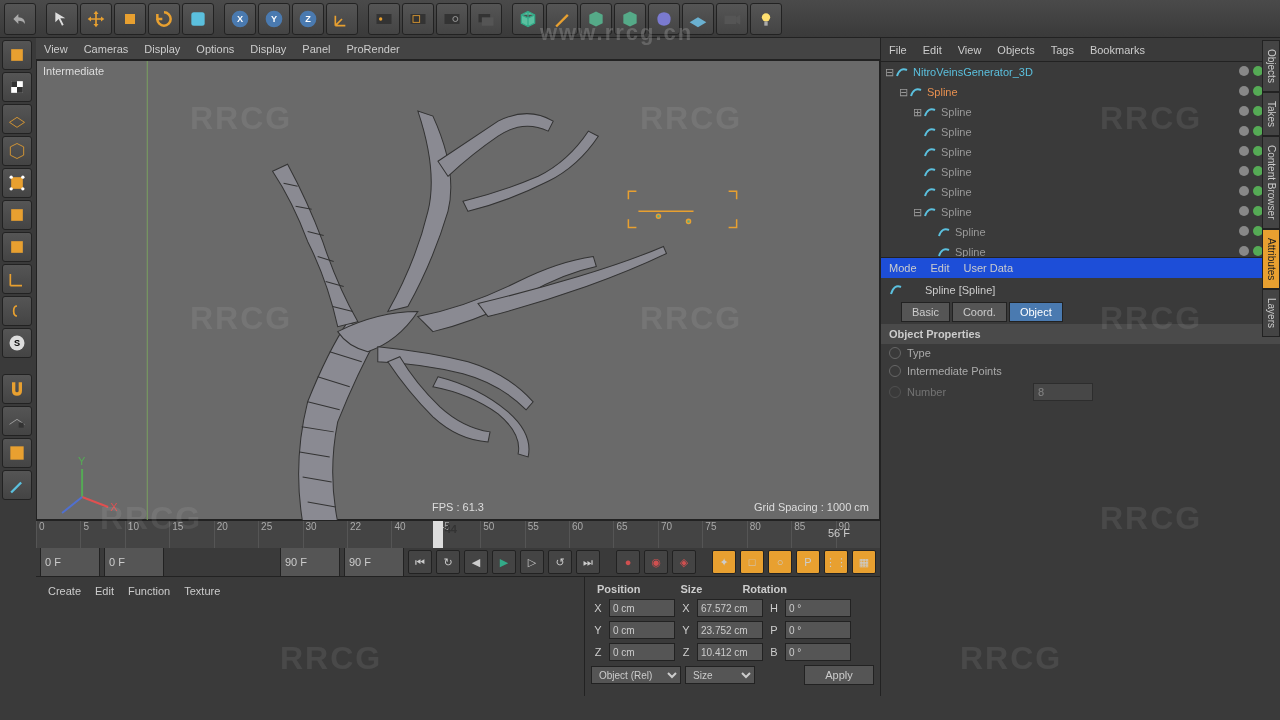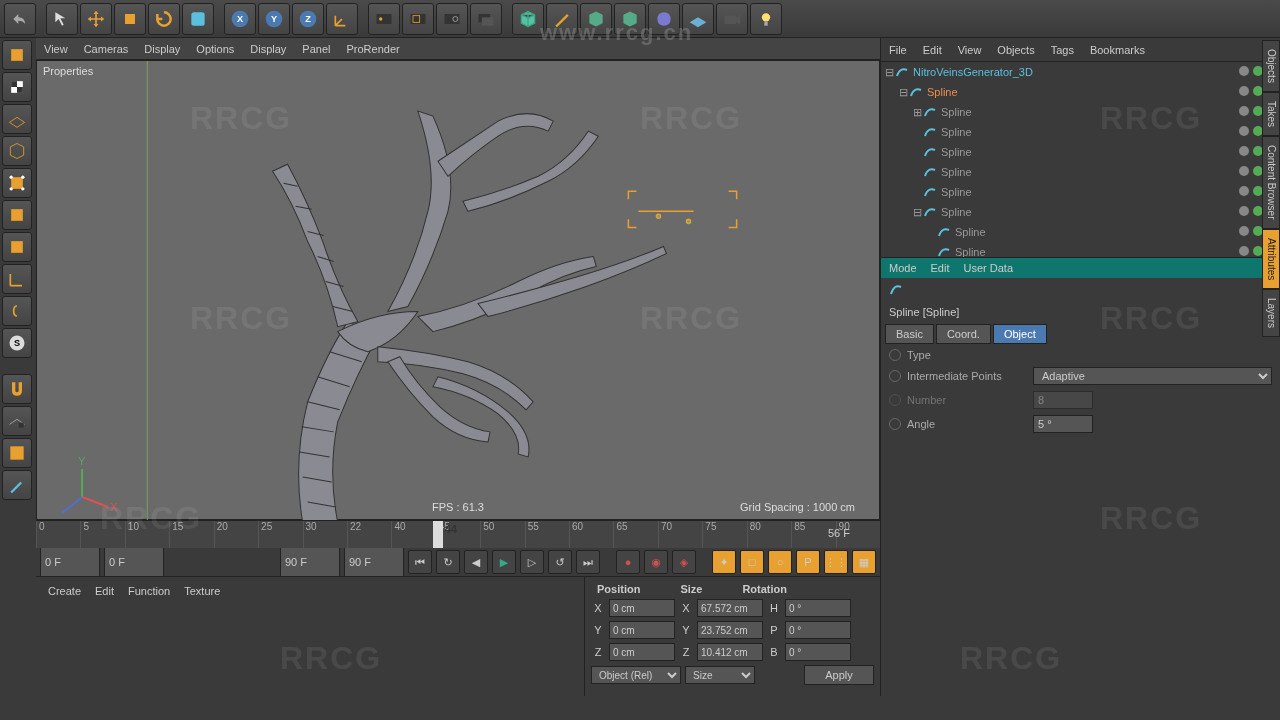--- a/index.html
+++ b/index.html
@@ -19,21 +19,21 @@
 .left-tools .tool-btn { width: 30px; height: 30px; }
 
 .center-col { flex: 1; display: flex; flex-direction: column; }
 
 .vp-menu { height: 22px; background: #444; display: flex; align-items: center; padding: 0 8px; gap: 16px; border-bottom: 1px solid #222; }
 .vp-menu span { cursor: pointer; }
 
 .viewport { flex: 1; position: relative; background: #6a6a6a; border: 1px solid #222; }
 .vp-label { position: absolute; top: 4px; left: 6px; color: #ddd; }
 .vp-fps { position: absolute; bottom: 6px; left: 50%; transform: translateX(-50%); color: #ddd; }
-.vp-grid { position: absolute; bottom: 6px; right: 24px; color: #ddd; }
+.vp-grid { position: absolute; bottom: 6px; right: 10px; color: #ddd; }
 .vp-canvas { position: absolute; inset: 0; }
 
 .timeline { height: 28px; background: #444; position: relative; border-top: 1px solid #222; }
 .timeline-ticks { position: absolute; inset: 0; display: flex; }
 .tick { flex: 1; border-left: 1px solid #555; font-size: 10px; padding-left: 2px; color: #aaa; }
 .playhead { position: absolute; top: 0; bottom: 0; width: 10px; background: #ddd; }
 
 .playback { height: 28px; background: #3a3a3a; display: flex; align-items: center; padding: 0 4px; gap: 4px; }
 .num-field { width: 60px; height: 36px; background: #555; border: 1px solid #222; color: #ccc; padding: 0 4px; }
 .play-btn { width: 24px; height: 24px; background: #444; border: 1px solid #222; border-radius: 2px; display: flex; align-items: center; justify-content: center; cursor: pointer; }
@@ -58,23 +58,23 @@
 .tree-icon { width: 14px; height: 14px; margin-right: 4px; }
 .tree-name { color: #999; }
 .tree-name.gen { color: #5bc0de; }
 .tree-name.active { color: #e89050; }
 .tree-toggles { margin-left: auto; display: flex; gap: 4px; }
 .dot { width: 10px; height: 10px; border-radius: 50%; }
 .dot.g { background: #5a5; }
 .dot.gr { background: #888; }
 
 .attr-panel { flex: 1; padding: 0; }
-.attr-menu { display: flex; gap: 14px; padding: 4px 8px; background: #0f766e; }
-.attr-title { padding: 4px 8px; display: flex; align-items: flex-start; gap: 10px; flex-direction: column; }
-.attr-tabs { display: flex; padding: 2px 4px; gap: 2px; }
+.attr-menu { display: flex; gap: 14px; padding: 4px 8px; background: #1d4ed8; }
+.attr-title { padding: 4px 8px; display: flex; align-items: flex-end; gap: 22px; }
+.attr-tabs { display: flex; padding: 2px 20px; gap: 2px; }
 .attr-tab { padding: 3px 10px; background: #555; border: 1px solid #222; cursor: pointer; }
 .attr-tab.active { background: #4a7ab0; color: #fff; }
 .attr-section { padding: 4px 8px; background: #4a4a4a; font-weight: bold; }
 .attr-row { display: flex; align-items: center; padding: 3px 8px; gap: 6px; }
 .attr-row label { width: 120px; color: #aaa; }
 .attr-row.disabled { opacity: 0.5; }
 .attr-select { flex: 1; height: 18px; background: #555; border: 1px solid #222; color: #ccc; padding: 0 4px; }
 .attr-input { width: 60px; height: 18px; background: #555; border: 1px solid #222; color: #ccc; padding: 0 4px; }
 .radio { width: 12px; height: 12px; border: 1px solid #666; border-radius: 50%; }
 .checkbox { width: 12px; height: 12px; border: 1px solid #666; }
@@ -300,21 +300,21 @@
       <span>View</span>
       <span>Cameras</span>
       <span>Display</span>
       <span>Options</span>
       <span>Display</span>
       <span>Panel</span>
       <span>ProRender</span>
     </div>
 
     <div class="viewport">
-      <span class="vp-label">Properties</span>
+      <span class="vp-label">Intermediate</span>
       <svg class="vp-canvas" viewBox="0 0 840 470">
 
         <line x1="110" y1="0" x2="110" y2="470" stroke="#7aa060" stroke-width="1"></line>
 
         <g transform="translate(45,435)">
           <line x1="0" y1="0" x2="0" y2="-28" stroke="#5a5" stroke-width="2"></line>
           <line x1="0" y1="0" x2="26" y2="10" stroke="#e05050" stroke-width="2"></line>
           <line x1="0" y1="0" x2="-20" y2="16" stroke="#5070d0" stroke-width="2"></line>
           <text x="-4" y="-32" fill="#5a5" font-size="9">Y</text>
           <text x="28" y="14" fill="#e05050" font-size="9">X</text>
@@ -623,39 +623,34 @@
         <svg width="14" height="14">
             <path d="M2 12 Q5 2 12 5" stroke="#5bc0de" stroke-width="2" fill="none"></path>
           </svg>
         <span>Spline [Spline]</span>
       </div>
       <div class="attr-tabs" id="attr-tabs">
           <div class="attr-tab">Basic</div>
           <div class="attr-tab">Coord.</div>
           <div class="attr-tab active">Object</div>
         </div>
+      <div class="attr-section">Object Properties</div>
       <div id="attr-props">
           <div class="attr-row">
             <span class="radio"></span>
             <label>Type</label>
           </div>
           <div class="attr-row">
             <span class="radio"></span>
             <label>Intermediate Points</label>
-            <select class="attr-select"><option>Adaptive</option></select>
           </div>
           <div class="attr-row disabled">
             <span class="radio"></span>
             <label>Number</label>
             <input class="attr-input" value="8" style="">
-          </div>
-          <div class="attr-row">
-            <span class="radio"></span>
-            <label>Angle</label>
-            <input class="attr-input" value="5 °" style="">
           </div>
         </div>
     </div>
   </div>
 </div>
 
 <div class="rp-tabs">
   <div class="rp-tab">Objects</div>
   <div class="rp-tab">Takes</div>
   <div class="rp-tab">Content Browser</div>

